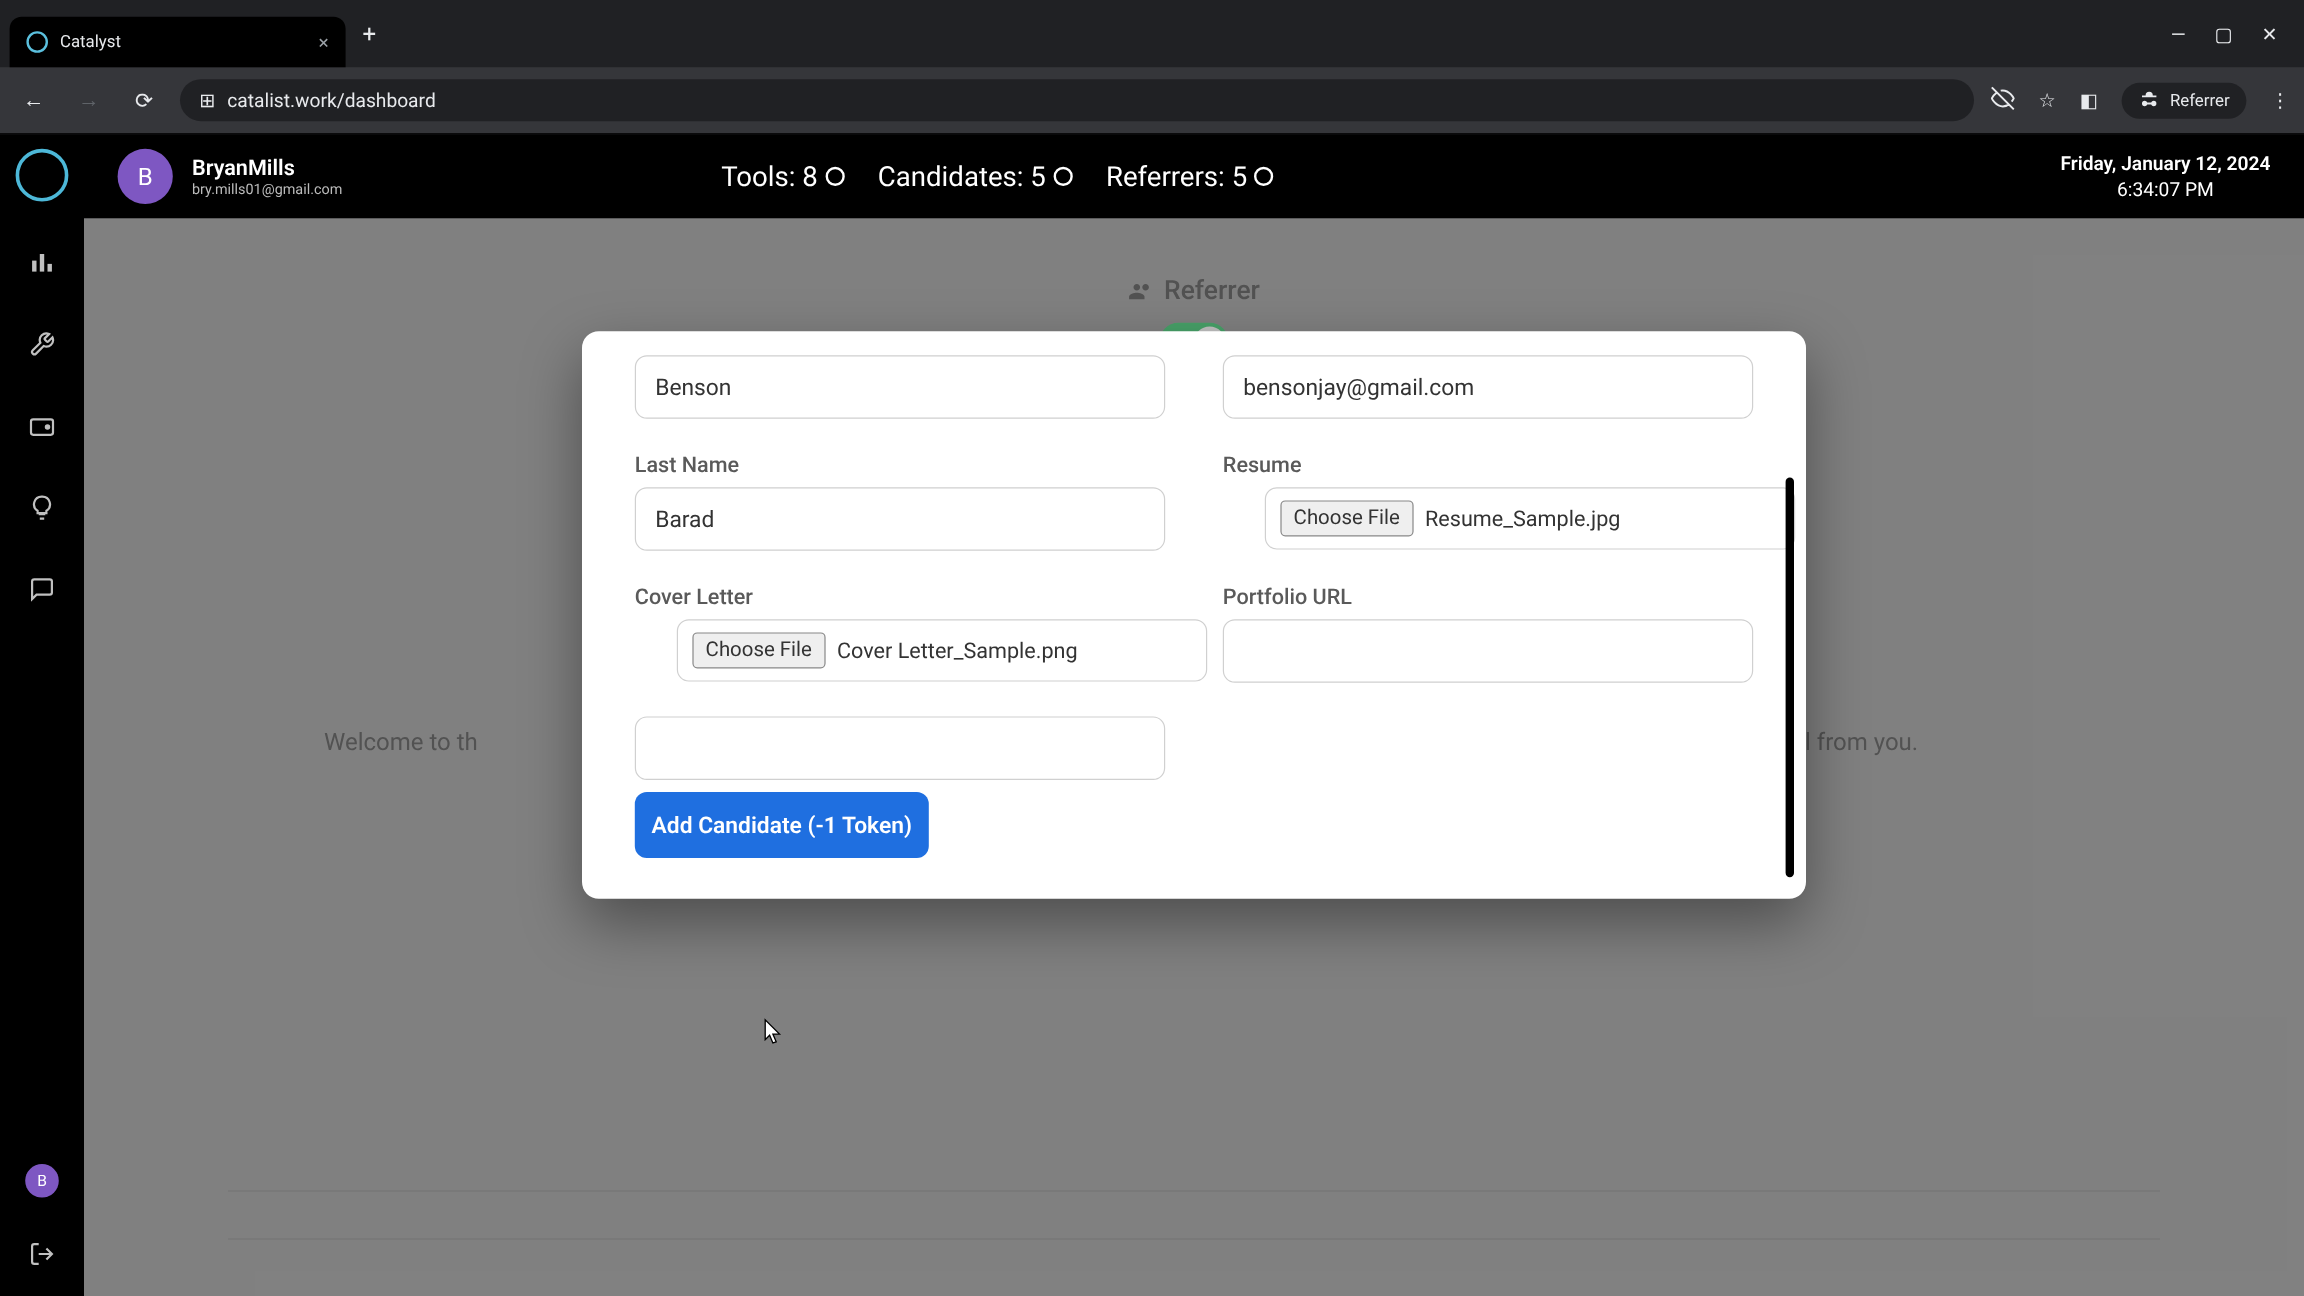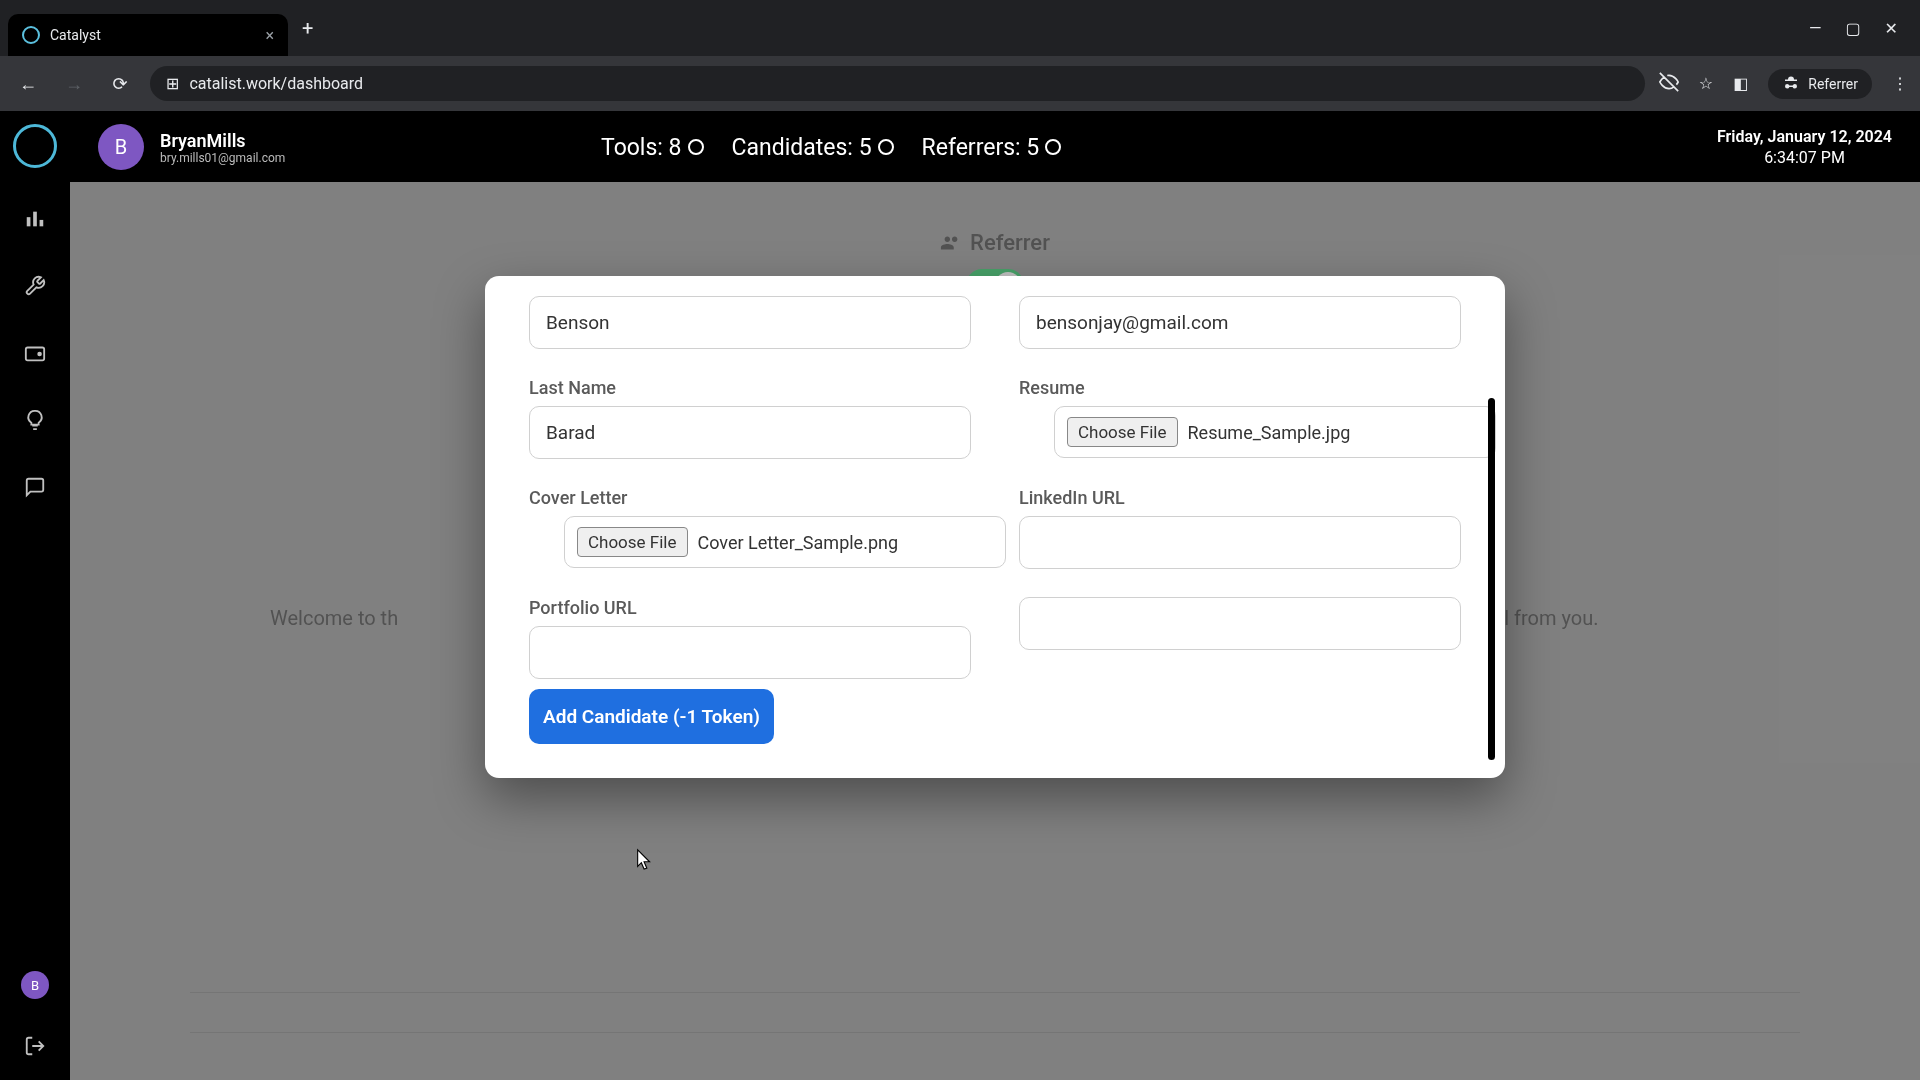--- a/index.html
+++ b/index.html
@@ -233,24 +233,20 @@
             </div>
           </div>
 
           <div class="form-cell">
             <span class="form-label">Cover Letter</span>
             <div class="file-input">
               <span class="file-btn">Choose File</span>
               <span>Cover Letter_Sample.png</span>
             </div>
           </div>
-          <div class="form-cell">
-            <span class="form-label">LinkedIn URL</span>
-            <input class="text-input" value="" style="">
-          </div>
 
           <div class="form-cell">
             <span class="form-label">Portfolio URL</span>
             <input class="text-input" value="" style="">
           </div>
           <div class="form-cell">
             <input class="text-input" value="" style="">
           </div>
         </div>
         <button class="submit-btn">Add Candidate (-1 Token)</button>

